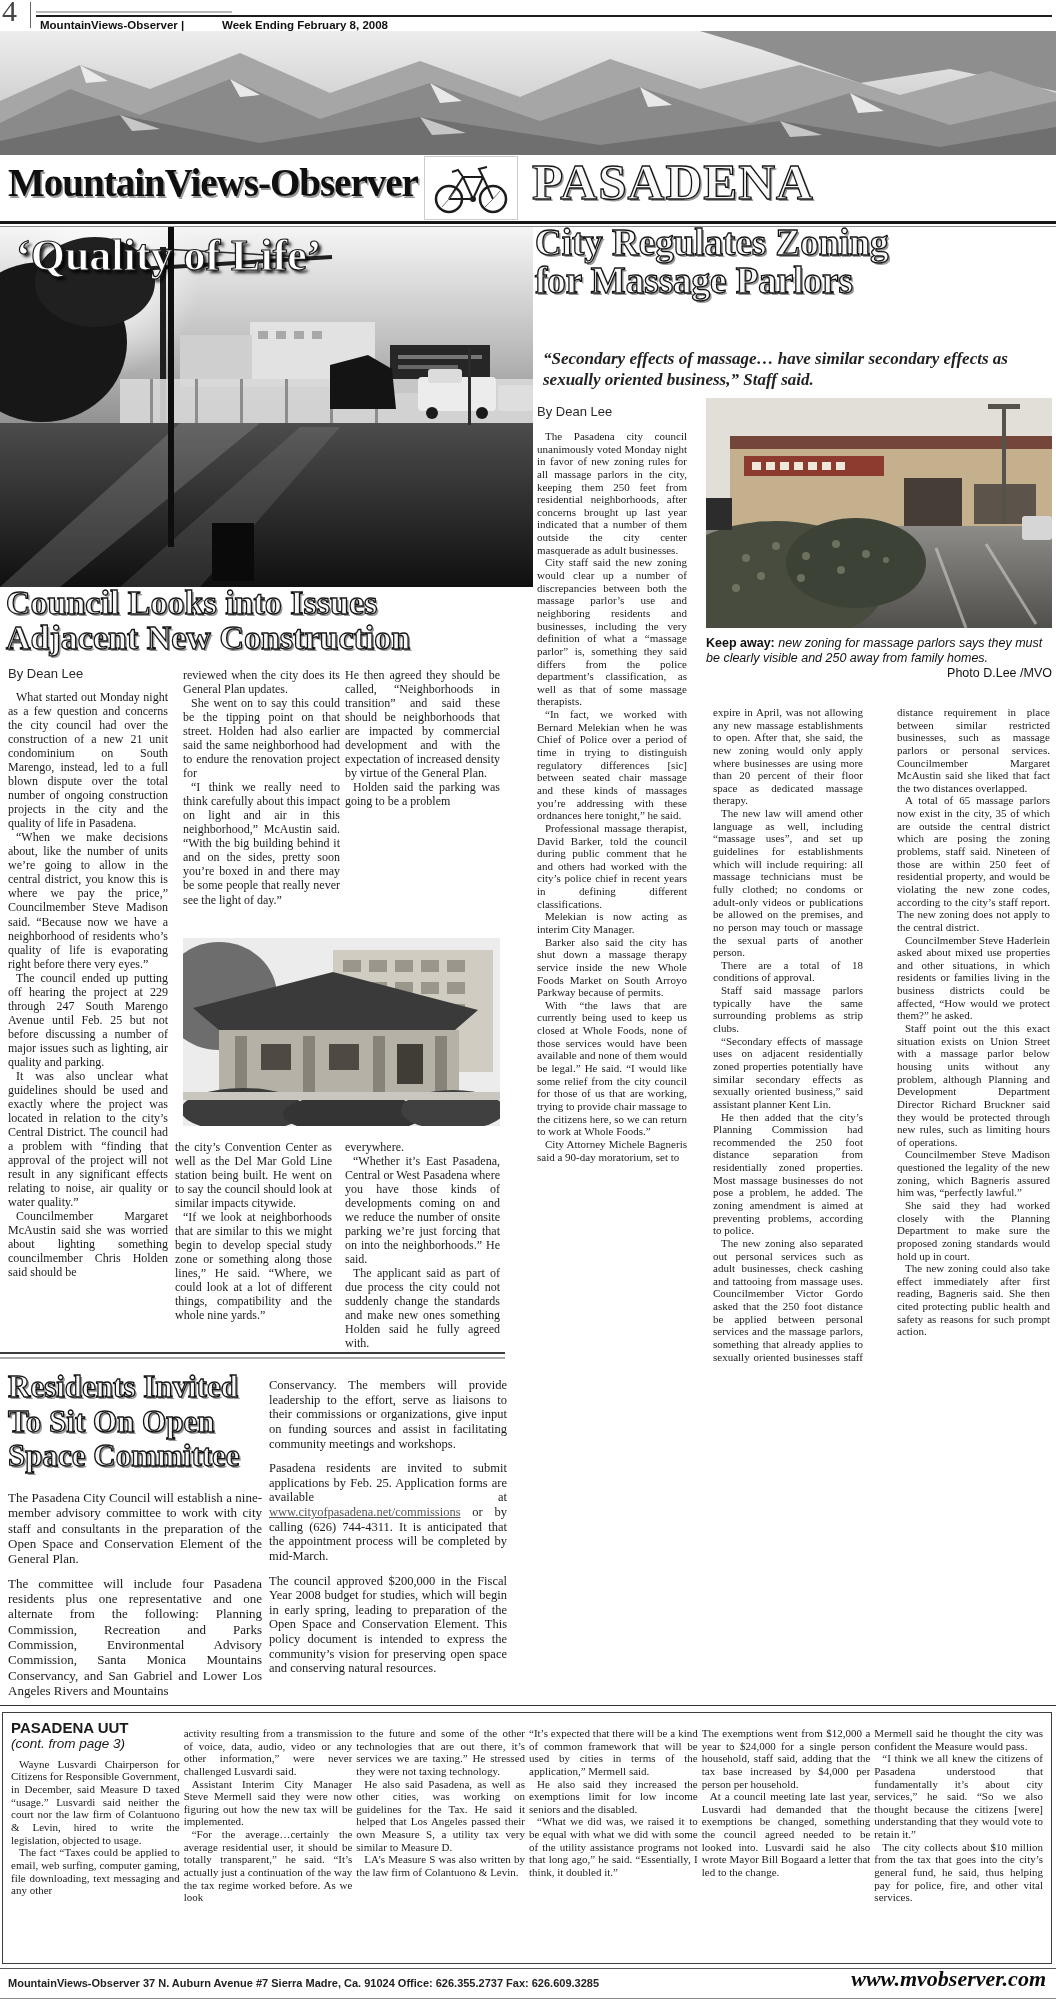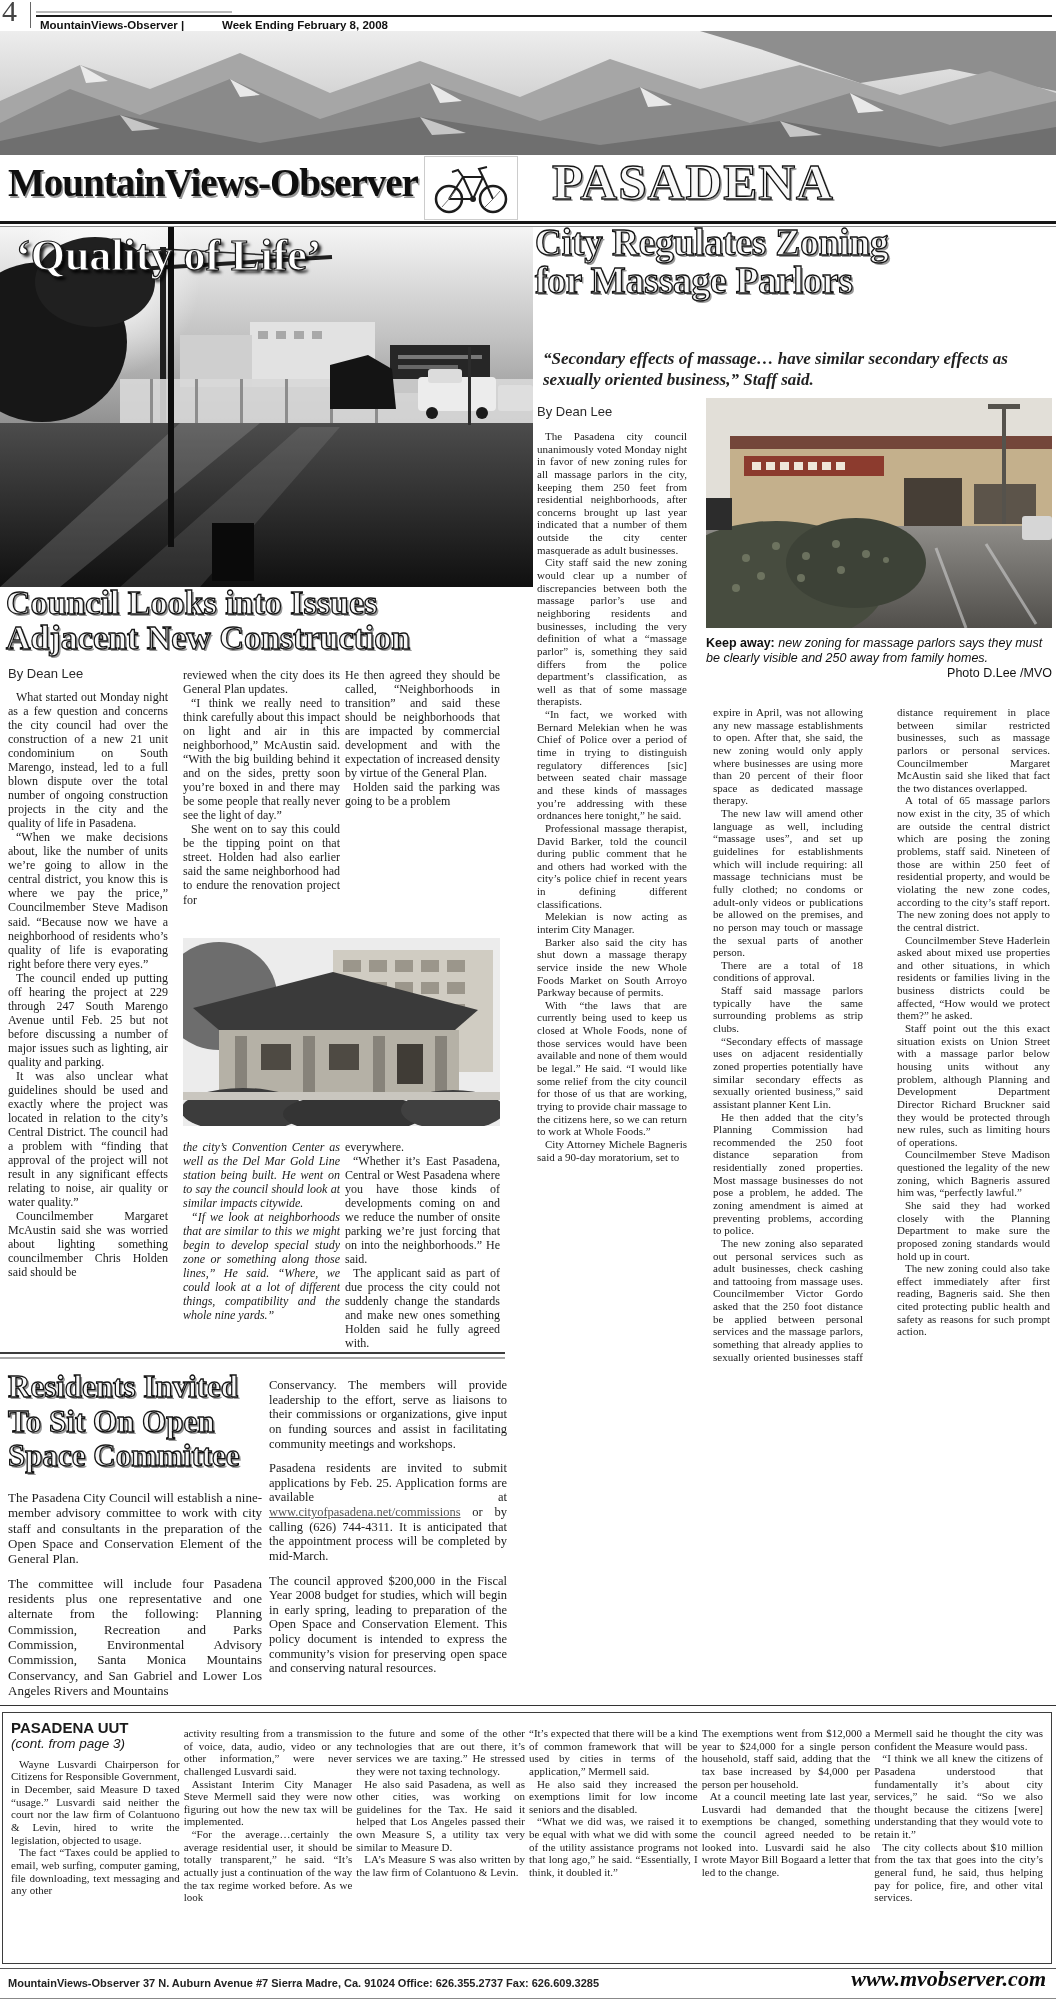--- a/index.html
+++ b/index.html
@@ -11,21 +11,21 @@
   #hdr-vline{left:30px;top:2px;width:1px;height:26px;background:#666;}
   #hdr-ruleA{left:36px;top:11px;width:196px;height:2px;background:#b9b9b9;}
   #hdr-ruleB{left:36px;top:15px;width:1016px;height:2px;background:#1d1d1d;}
   .hdr-txt{font-family:"Liberation Sans",sans-serif;font-size:11.5px;font-weight:bold;color:#111;}
   
   #mast-name{left:8px;top:160px;font-size:39px;font-weight:bold;color:#0f0f0f;
              text-shadow:1.5px 1.5px 0 #999;letter-spacing:-1px;}
   #bike-box{left:424px;top:156px;width:92px;height:62px;border:1px solid #ccc;background:#fff;}
   .eng{color:#f8f8f8;-webkit-text-stroke:1.3px #141414;text-shadow:2px 2px 0 #9a9a9a;font-weight:bold;}
   @supports not (-webkit-text-stroke:1px #000){.eng{color:#1b1b1b;text-shadow:1px 1px 0 #aaa;}}
-  #mast-section{left:552px;top:153px;font-size:51px;letter-spacing:1px;}
+  #mast-section{left:532px;top:153px;font-size:51px;letter-spacing:1px;}
   #dbl-rule{left:0;top:221px;width:1056px;height:2px;border-top:3px solid #161616;border-bottom:1px solid #8a8a8a;}
   
   .photo{display:block;}
   #qol-photo{left:0;top:227px;}
   #qol-text{left:16px;top:230px;font-size:44px;font-weight:bold;color:#fff;
             -webkit-text-stroke:1.2px #1a1a1a;text-shadow:3px 3px 3px rgba(0,0,0,.85);}
   #house-photo{left:183px;top:938px;}
   #massage-photo{left:706px;top:398px;}
   
   #m-head{left:535px;top:224px;width:520px;font-size:37px;line-height:1.04;}
@@ -35,21 +35,21 @@
   #c-head{left:6px;top:586px;width:500px;font-size:34px;line-height:1.02;}
   #c-byline{left:8px;top:666px;}
   
   .bodycol{position:absolute;overflow:hidden;text-align:justify;}
   .bodycol p{margin:0;text-indent:8px;}
   .cont p:first-child{text-indent:0;margin-top:8px;}
   .c-col{font-size:12px;line-height:1.17;}
   #c-col1{left:8px;top:690px;width:160px;height:676px;}
   #c-col2t{left:183px;top:660px;width:157px;height:274px;}
   #c-col3t{left:345px;top:660px;width:155px;height:274px;}
-  #c-col2b{left:183px;top:1132px;width:157px;height:234px;font-style:italic;}
+  #c-col2b{left:175px;top:1132px;width:157px;height:234px;}
   #c-col3b{left:345px;top:1132px;width:155px;height:234px;}
   .m-col{font-size:11px;line-height:1.15;}
   #m-col1{left:537px;top:430px;width:150px;height:936px;}
   #m-col2{left:713px;top:698px;width:150px;height:668px;}
   #m-col3{left:897px;top:698px;width:153px;height:668px;}
   
   #m-caption{left:706px;top:636px;width:346px;font-family:"Liberation Sans",sans-serif;
              font-size:12.5px;line-height:1.2;color:#111;}
   #m-caption .cap-label{font-weight:bold;font-style:normal;}
   #m-caption .cap-text{font-style:italic;}
@@ -268,22 +268,22 @@
   <div class="abs byline" id="c-byline">By Dean Lee</div>
   <div class="bodycol c-col" id="c-col1">
       <p>What started out Monday night as a few question and concerns the city council had over the construction of a new 21 unit condominium on South Marengo, instead, led to a full blown dispute over the total number of ongoing construction projects in the city and the quality of life in Pasadena.</p>
       <p>“When we make decisions about, like the number of units we’re going to allow in the central district, you know this is where we pay the price,” Councilmember Steve Madison said. “Because now we have a neighborhood of residents who’s quality of life is evaporating right before there very eyes.”</p>
       <p>The council ended up putting off hearing the project at 229 through 247 South Marengo Avenue until Feb. 25 but not before discussing a number of major issues such as lighting, air quality and parking.</p>
       <p>It was also unclear what guidelines should be used and exactly where the project was located in relation to the city’s Central District. The council had a problem with “finding that approval of the project will not result in any significant effects relating to noise, air quality or water quality.”</p>
       <p>Councilmember Margaret McAustin said she was worried about lighting something councilmember Chris Holden said should be</p>
     </div>
   <div class="bodycol c-col cont" id="c-col2t">
       <p>reviewed when the city does its General Plan updates.</p>
+      <p>She went on to say this could be the tipping point on that street. Holden had also earlier said the same neighborhood had to endure the renovation project for</p>
       <p>“I think we really need to think carefully about this impact on light and air in this neighborhood,” McAustin said. “With the big building behind it and on the sides, pretty soon you’re boxed in and there may be some people that really never see the light of day.”</p>
-      <p>She went on to say this could be the tipping point on that street. Holden had also earlier said the same neighborhood had to endure the renovation project for</p>
     </div>
   <div class="bodycol c-col cont" id="c-col3t">
       <p>He then agreed they should be called, “Neighborhoods in transition” and said these should be neighborhoods that are impacted by commercial development and with the expectation of increased density by virtue of the General Plan.</p>
       <p>Holden said the parking was going to be a problem</p>
     </div>
 
   <svg class="abs photo" id="house-photo" width="317" height="188" viewBox="0 0 317 188">
     <rect width="317" height="188" fill="#ececec"></rect>
     <rect x="150" y="12" width="160" height="122" fill="#d0ccc2"></rect>
     <g fill="#9b968b">

